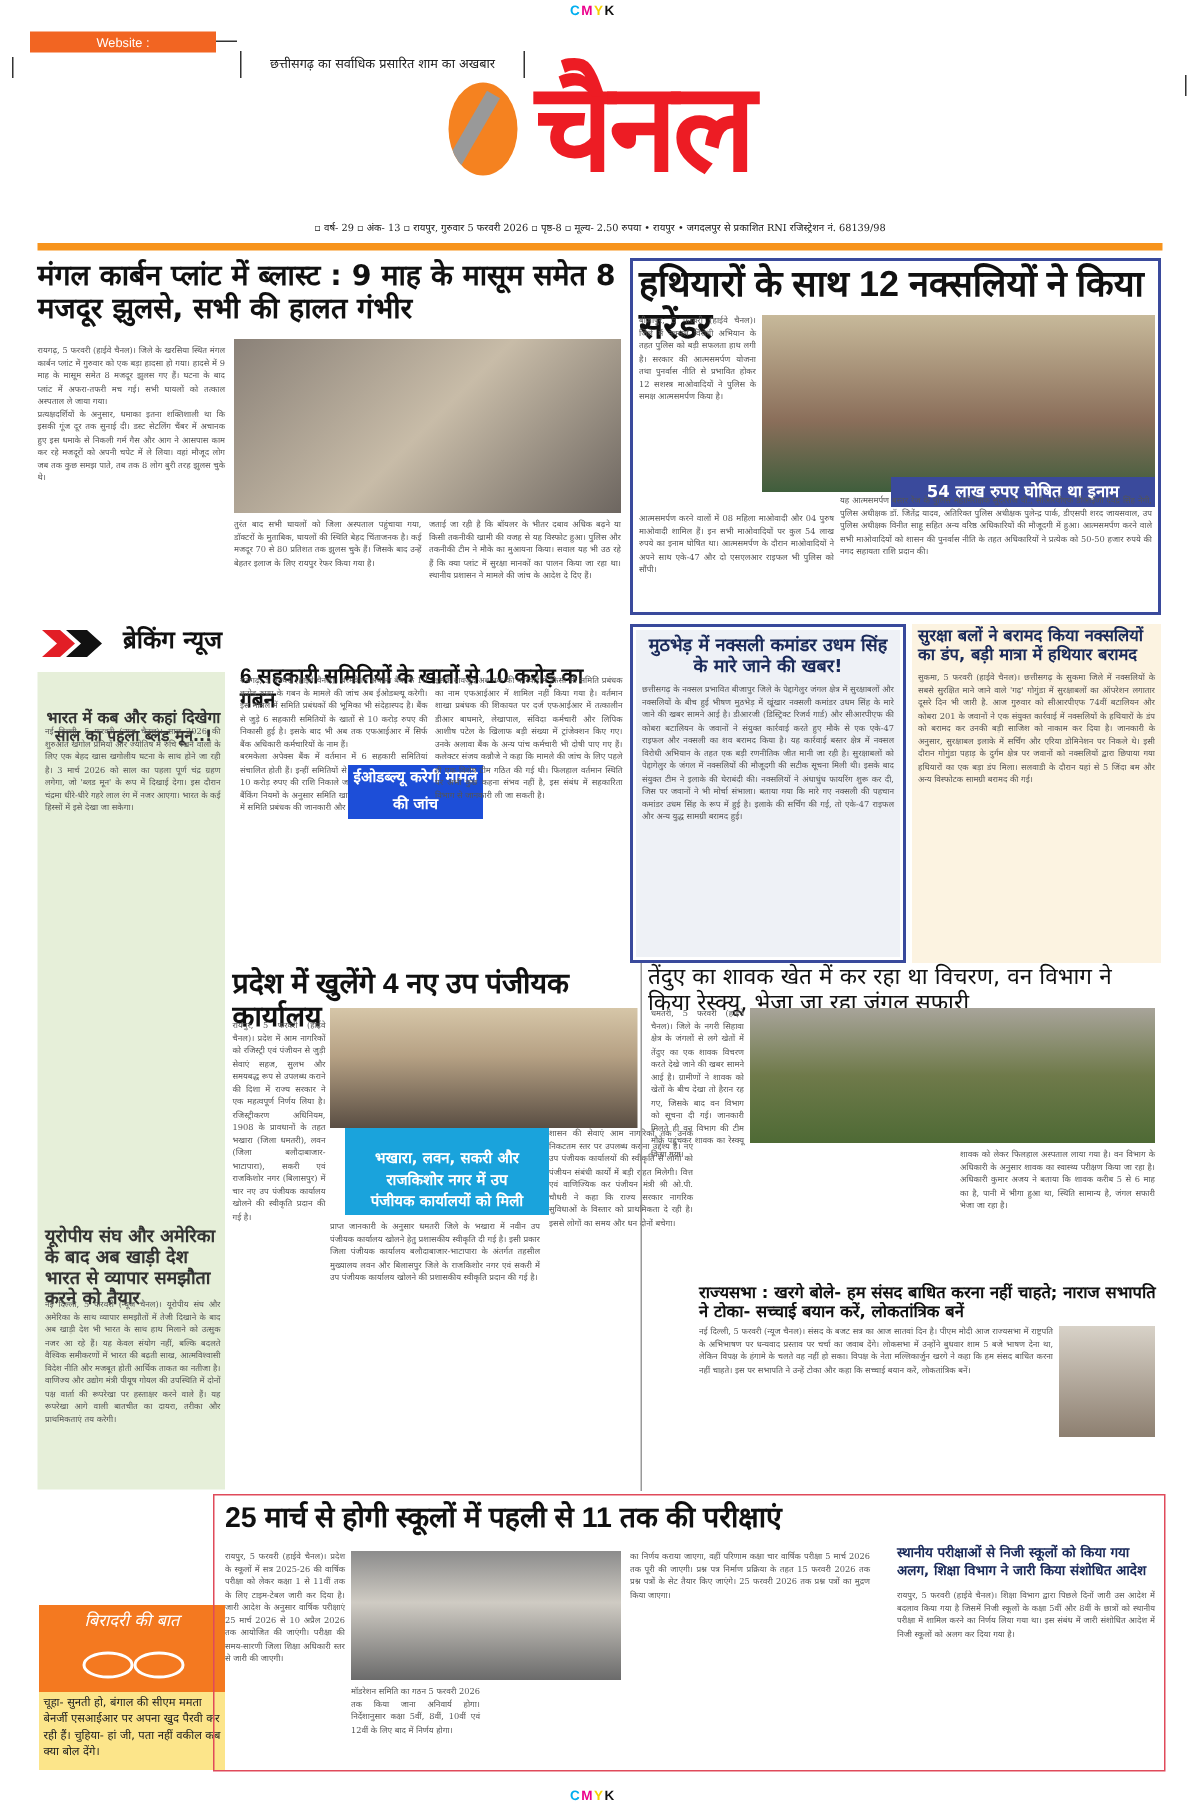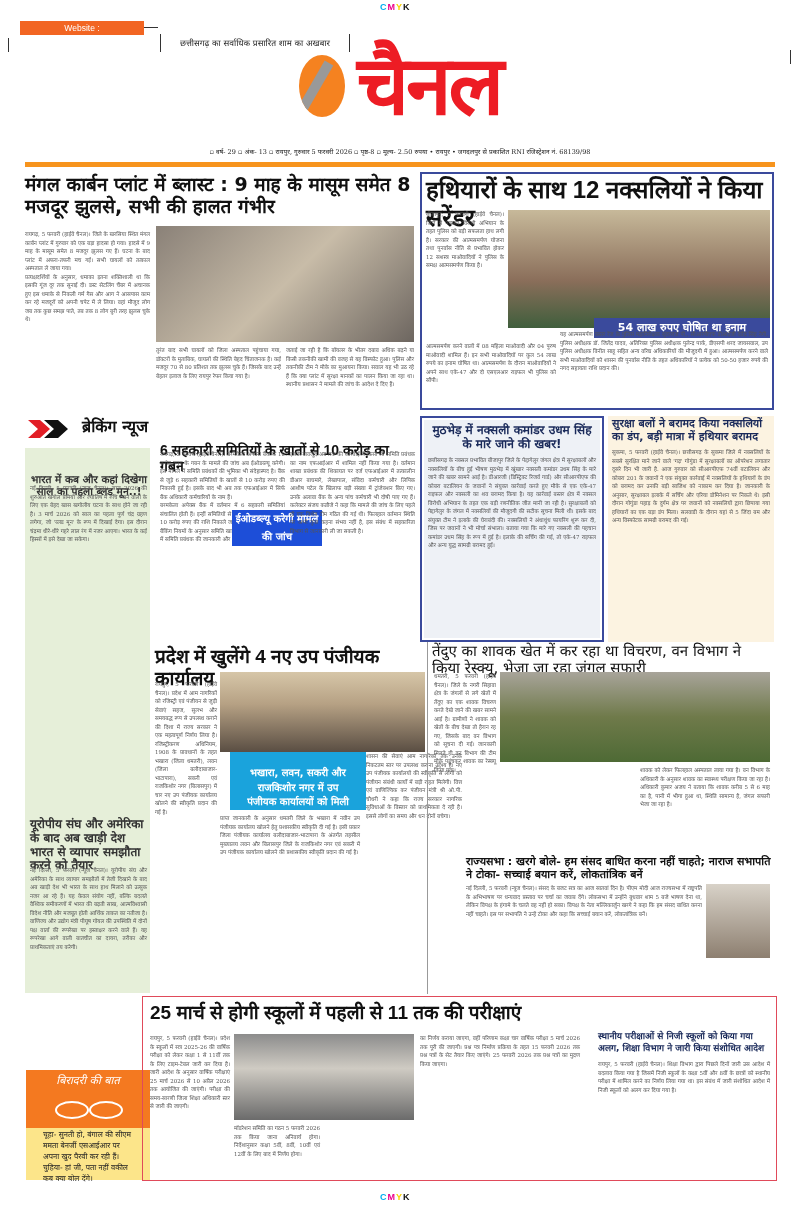--- a/index.html
+++ b/index.html
@@ -113,21 +113,21 @@
 <div class="abs photo" style="left:706px;top:884px;width:64px;height:74px;background:linear-gradient(180deg,#d8d2c8,#8d7f70);"></div>
 
 <div class="abs" style="left:26px;top:1070px;width:124px;height:58px;background:#f47920;"></div>
 <div class="abs" style="left:28px;top:1072px;width:120px;font-size:11px;color:#fff;text-align:center;font-style:italic;">बिरादरी की बात</div>
 <div class="abs" style="left:50px;top:1092px;width:80px;height:30px;">
   <svg width="80" height="30" viewBox="0 0 80 30">
       <ellipse cx="22" cy="18" rx="16" ry="8" fill="none" stroke="#fff" stroke-width="2"></ellipse>
       <ellipse cx="56" cy="18" rx="16" ry="8" fill="none" stroke="#fff" stroke-width="2"></ellipse>
     </svg>
 </div>
-<div class="abs" style="left:26px;top:1128px;width:124px;height:52px;background:#fce58a;font-size:7.5px;line-height:1.45;padding:2px 17px;color:#222;">चूहा- सुनती हो, बंगाल की सीएम ममता बेनर्जी एसआईआर पर अपना खुद पैरवी कर रही हैं। चुहिया- हां जी, पता नहीं वकील कब क्या बोल देंगे।</div>
+<div class="abs" style="left:26px;top:1128px;width:124px;height:52px;background:#fce58a;font-size:7.5px;line-height:1.45;padding:2px 3px;color:#222;">चूहा- सुनती हो, बंगाल की सीएम ममता बेनर्जी एसआईआर पर अपना खुद पैरवी कर रही हैं। चुहिया- हां जी, पता नहीं वकील कब क्या बोल देंगे।</div>
 
 <div class="abs pinkbox" style="left:142px;top:996px;width:635px;height:185px;"></div>
 <div class="abs h1" style="left:150px;top:1002px;width:620px;font-size:19px;font-family:'Liberation Sans',sans-serif;">25 मार्च से होगी स्कूलों में पहली से 11 तक की परीक्षाएं</div>
 <div class="abs body-txt" style="left:150px;top:1034px;width:80px;">रायपुर, 5 फरवरी (हाईवे चैनल)। प्रदेश के स्कूलों में सत्र 2025-26 की वार्षिक परीक्षा को लेकर कक्षा 1 से 11वीं तक के लिए टाइम-टेबल जारी कर दिया है। जारी आदेश के अनुसार वार्षिक परीक्षाएं 25 मार्च 2026 से 10 अप्रैल 2026 तक आयोजित की जाएंगी। परीक्षा की समय-सारणी जिला शिक्षा अधिकारी स्तर से जारी की जाएगी।</div>
 <div class="abs photo" style="left:234px;top:1034px;width:180px;height:86px;background:linear-gradient(180deg,#8c8c8c,#cfcbc3 40%,#6b6b6b);"></div>
 <div class="abs body-txt" style="left:234px;top:1124px;width:86px;">मॉडरेशन समिति का गठन 5 फरवरी 2026 तक किया जाना अनिवार्य होगा। निर्देशानुसार कक्षा 5वीं, 8वीं, 10वीं एवं 12वीं के लिए बाद में निर्णय होगा।</div>
 <div class="abs body-txt" style="left:420px;top:1034px;width:160px;">का निर्णय कराया जाएगा, वहीं परिणाम कक्षा चार वार्षिक परीक्षा 5 मार्च 2026 तक पूरी की जाएगी। प्रश्न पत्र निर्माण प्रक्रिया के तहत 15 फरवरी 2026 तक प्रश्न पत्रों के सेट तैयार किए जाएंगे। 25 फरवरी 2026 तक प्रश्न पत्रों का मुद्रण किया जाएगा।</div>
 <div class="abs" style="left:598px;top:1030px;width:172px;background:#fff;font-size:9px;line-height:1.35;color:#1a2a5a;font-weight:bold;">स्थानीय परीक्षाओं से निजी स्कूलों को किया गया अलग, शिक्षा विभाग ने जारी किया संशोधित आदेश</div>
 <div class="abs body-txt" style="left:598px;top:1060px;width:172px;">रायपुर, 5 फरवरी (हाईवे चैनल)। शिक्षा विभाग द्वारा पिछले दिनों जारी उस आदेश में बदलाव किया गया है जिसमें निजी स्कूलों के कक्षा 5वीं और 8वीं के छात्रों को स्थानीय परीक्षा में शामिल करने का निर्णय लिया गया था। इस संबंध में जारी संशोधित आदेश में निजी स्कूलों को अलग कर दिया गया है।</div>
 

